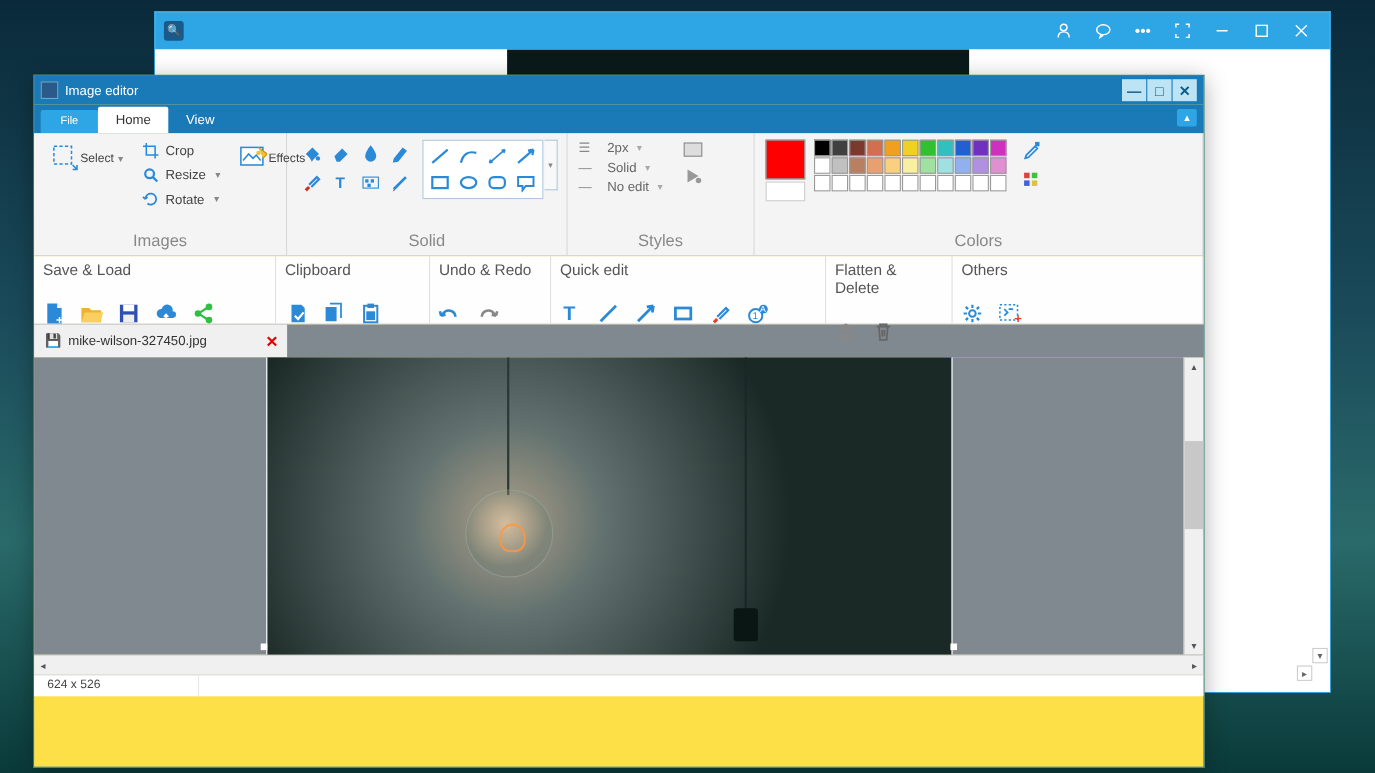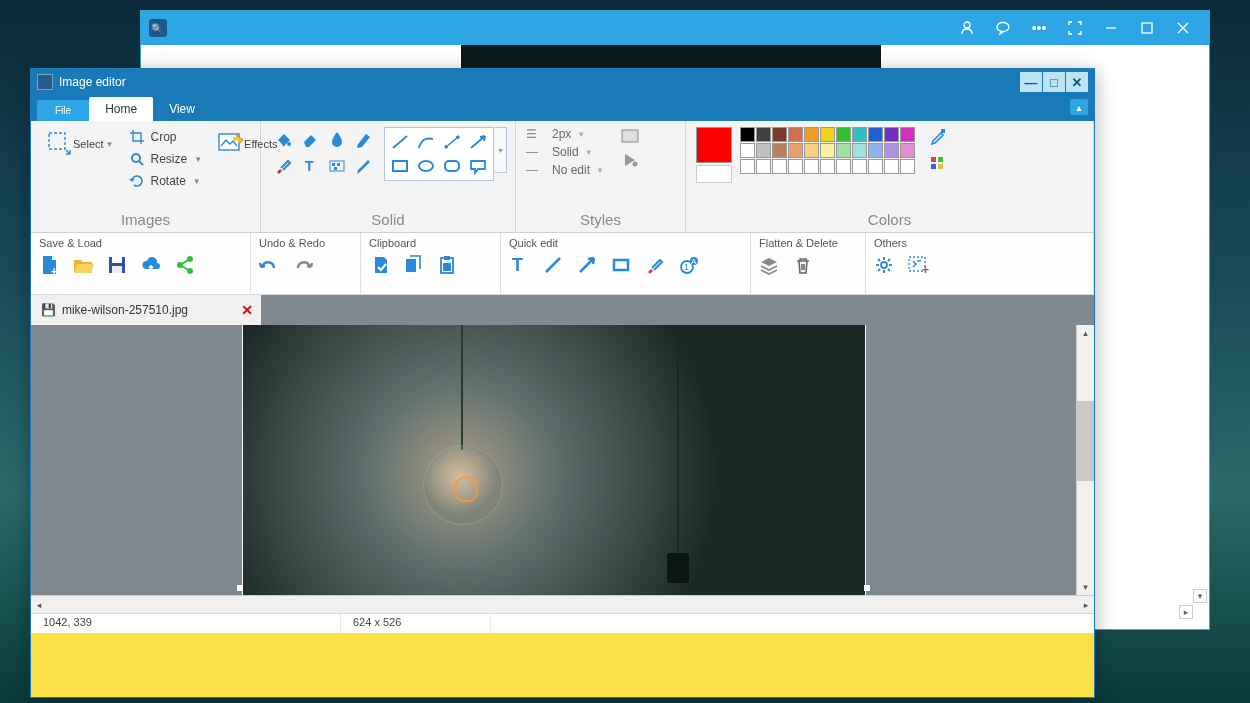--- a/index.html
+++ b/index.html
@@ -60,21 +60,21 @@
   .current-color{width:36px;height:36px;background:#f00;border:1px solid #999;}
   .current-color-2{width:36px;height:18px;background:#fff;border:1px solid #ccc;margin-top:2px;}
   .swatch-rows{display:flex;flex-direction:column;gap:1px;}
   .swatch-row{display:flex;gap:1px;}
   .swatch{width:15px;height:15px;border:1px solid #999;}
   .picker-icons{display:flex;flex-direction:column;gap:10px;margin-left:6px;}
 
   
   .quickbar{height:62px;background:#fefefe;border-bottom:1px solid #d8d8d8;display:flex;}
   .qb-group{border-right:1px solid #e0e0e0;padding:4px 12px 4px 6px;display:flex;flex-direction:column;}
-  .qb-label{font-size:11px;color:#555;margin-bottom:4px;padding-left:2px;}
+  .qb-label{font-size:14px;color:#555;margin-bottom:20px;padding-left:2px;}
   .qb-icons{display:flex;gap:10px;align-items:center;}
   .qb-ic{width:24px;height:24px;display:flex;align-items:center;justify-content:center;font-size:18px;}
 
   
   .filetab-bar{height:30px;background:#808890;display:flex;align-items:center;}
   .filetab{background:#f0f0f0;height:30px;display:flex;align-items:center;padding:0 10px;font-size:12px;color:#333;gap:6px;min-width:230px;position:relative;}
   .filetab-close{position:absolute;right:8px;color:#d00;font-weight:bold;font-size:14px;}
   .filetab-icon{color:#e03020;font-size:12px;}
 
   
@@ -464,55 +464,55 @@
         <div class="qb-ic">
             <svg width="22" height="22" fill="#30c040">
               <circle cx="6" cy="11" r="3"></circle>
               <circle cx="16" cy="5" r="3"></circle>
               <circle cx="16" cy="17" r="3"></circle>
               <path d="M8 10l6-4M8 12l6 4" stroke="#30c040" stroke-width="2"></path>
             </svg>
           </div>
       </div>
     </div>
+    <div class="qb-group" style="width:140px">
+      <div class="qb-label">Clipboard</div>
+      <div class="qb-icons">
+        <div class="qb-ic">
+            <svg width="22" height="22">
+              <path d="M7 3h9l3 3v13H7z" fill="#2a8ad8"></path>
+              <path d="M10 13l3 3 5-6" stroke="#fff" stroke-width="2" fill="none"></path>
+            </svg>
+          </div>
+        <div class="qb-ic">
+            <svg width="22" height="22">
+              <path d="M4 5h10v13H4z" fill="#2a8ad8"></path>
+              <path d="M8 2h10v13" fill="none" stroke="#2a8ad8" stroke-width="1.6"></path>
+            </svg>
+          </div>
+        <div class="qb-ic">
+            <svg width="22" height="22">
+              <rect x="5" y="4" width="12" height="15" fill="none" stroke="#2a8ad8" stroke-width="1.8"></rect>
+              <rect x="8" y="2" width="6" height="4" fill="#2a8ad8"></rect>
+              <rect x="7" y="9" width="8" height="8" fill="#2a8ad8"></rect>
+            </svg>
+          </div>
+      </div>
+    </div>
     <div class="qb-group" style="width:110px">
       <div class="qb-label">Undo &amp; Redo</div>
       <div class="qb-icons">
         <div class="qb-ic">
             <svg width="22" height="22">
               <path d="M16 14a6 6 0 0 0-11-3l-2 2m0 0l-1-4m1 4l4-1" fill="none" stroke="#2a8ad8" stroke-width="2.4"></path>
             </svg>
           </div>
         <div class="qb-ic">
             <svg width="22" height="22">
               <path d="M6 14a6 6 0 0 1 11-3l2 2m0 0l1-4m-1 4l-4-1" fill="none" stroke="#888" stroke-width="2.4"></path>
-            </svg>
-          </div>
-      </div>
-    </div>
-    <div class="qb-group" style="width:140px">
-      <div class="qb-label">Clipboard</div>
-      <div class="qb-icons">
-        <div class="qb-ic">
-            <svg width="22" height="22">
-              <path d="M7 3h9l3 3v13H7z" fill="#2a8ad8"></path>
-              <path d="M10 13l3 3 5-6" stroke="#fff" stroke-width="2" fill="none"></path>
-            </svg>
-          </div>
-        <div class="qb-ic">
-            <svg width="22" height="22">
-              <path d="M4 5h10v13H4z" fill="#2a8ad8"></path>
-              <path d="M8 2h10v13" fill="none" stroke="#2a8ad8" stroke-width="1.6"></path>
-            </svg>
-          </div>
-        <div class="qb-ic">
-            <svg width="22" height="22">
-              <rect x="5" y="4" width="12" height="15" fill="none" stroke="#2a8ad8" stroke-width="1.8"></rect>
-              <rect x="8" y="2" width="6" height="4" fill="#2a8ad8"></rect>
-              <rect x="7" y="9" width="8" height="8" fill="#2a8ad8"></rect>
             </svg>
           </div>
       </div>
     </div>
     <div class="qb-group" style="width:250px">
       <div class="qb-label">Quick edit</div>
       <div class="qb-icons">
         <div class="qb-ic">
             <svg width="20" height="20">
               <text x="3" y="16" font-size="18" font-weight="bold" fill="#2a8ad8">T</text>
@@ -582,21 +582,21 @@
               <text x="15" y="19" font-size="12" fill="#e04030" font-weight="bold">+</text>
             </svg>
           </div>
       </div>
     </div>
   </div>
 
   <div class="filetab-bar">
     <div class="filetab">
       <span class="filetab-icon">💾</span>
-      <span>mike-wilson-257510.jpg</span>
+      <span>mike-wilson-327450.jpg</span>
       <span class="filetab-close">✕</span>
     </div>
   </div>
 
   <div class="canvas-area">
     <div class="canvas-holder">
       <div class="canvas-img">
         <div class="cord1"></div>
           <div class="bulb1"></div>
         <div class="cord2"></div>
@@ -612,16 +612,15 @@
       <div class="arr">▾</div>
     </div>
   </div>
   <div class="hscroll">
     <div class="arr">◂</div>
     <div class="track"></div>
     <div class="arr">▸</div>
   </div>
 
   <div class="statusbar">
-    <div class="cell wide">1042, 339</div>
     <div class="cell">624 x 526</div>
   </div>
 </div>
 
 </body></html>

